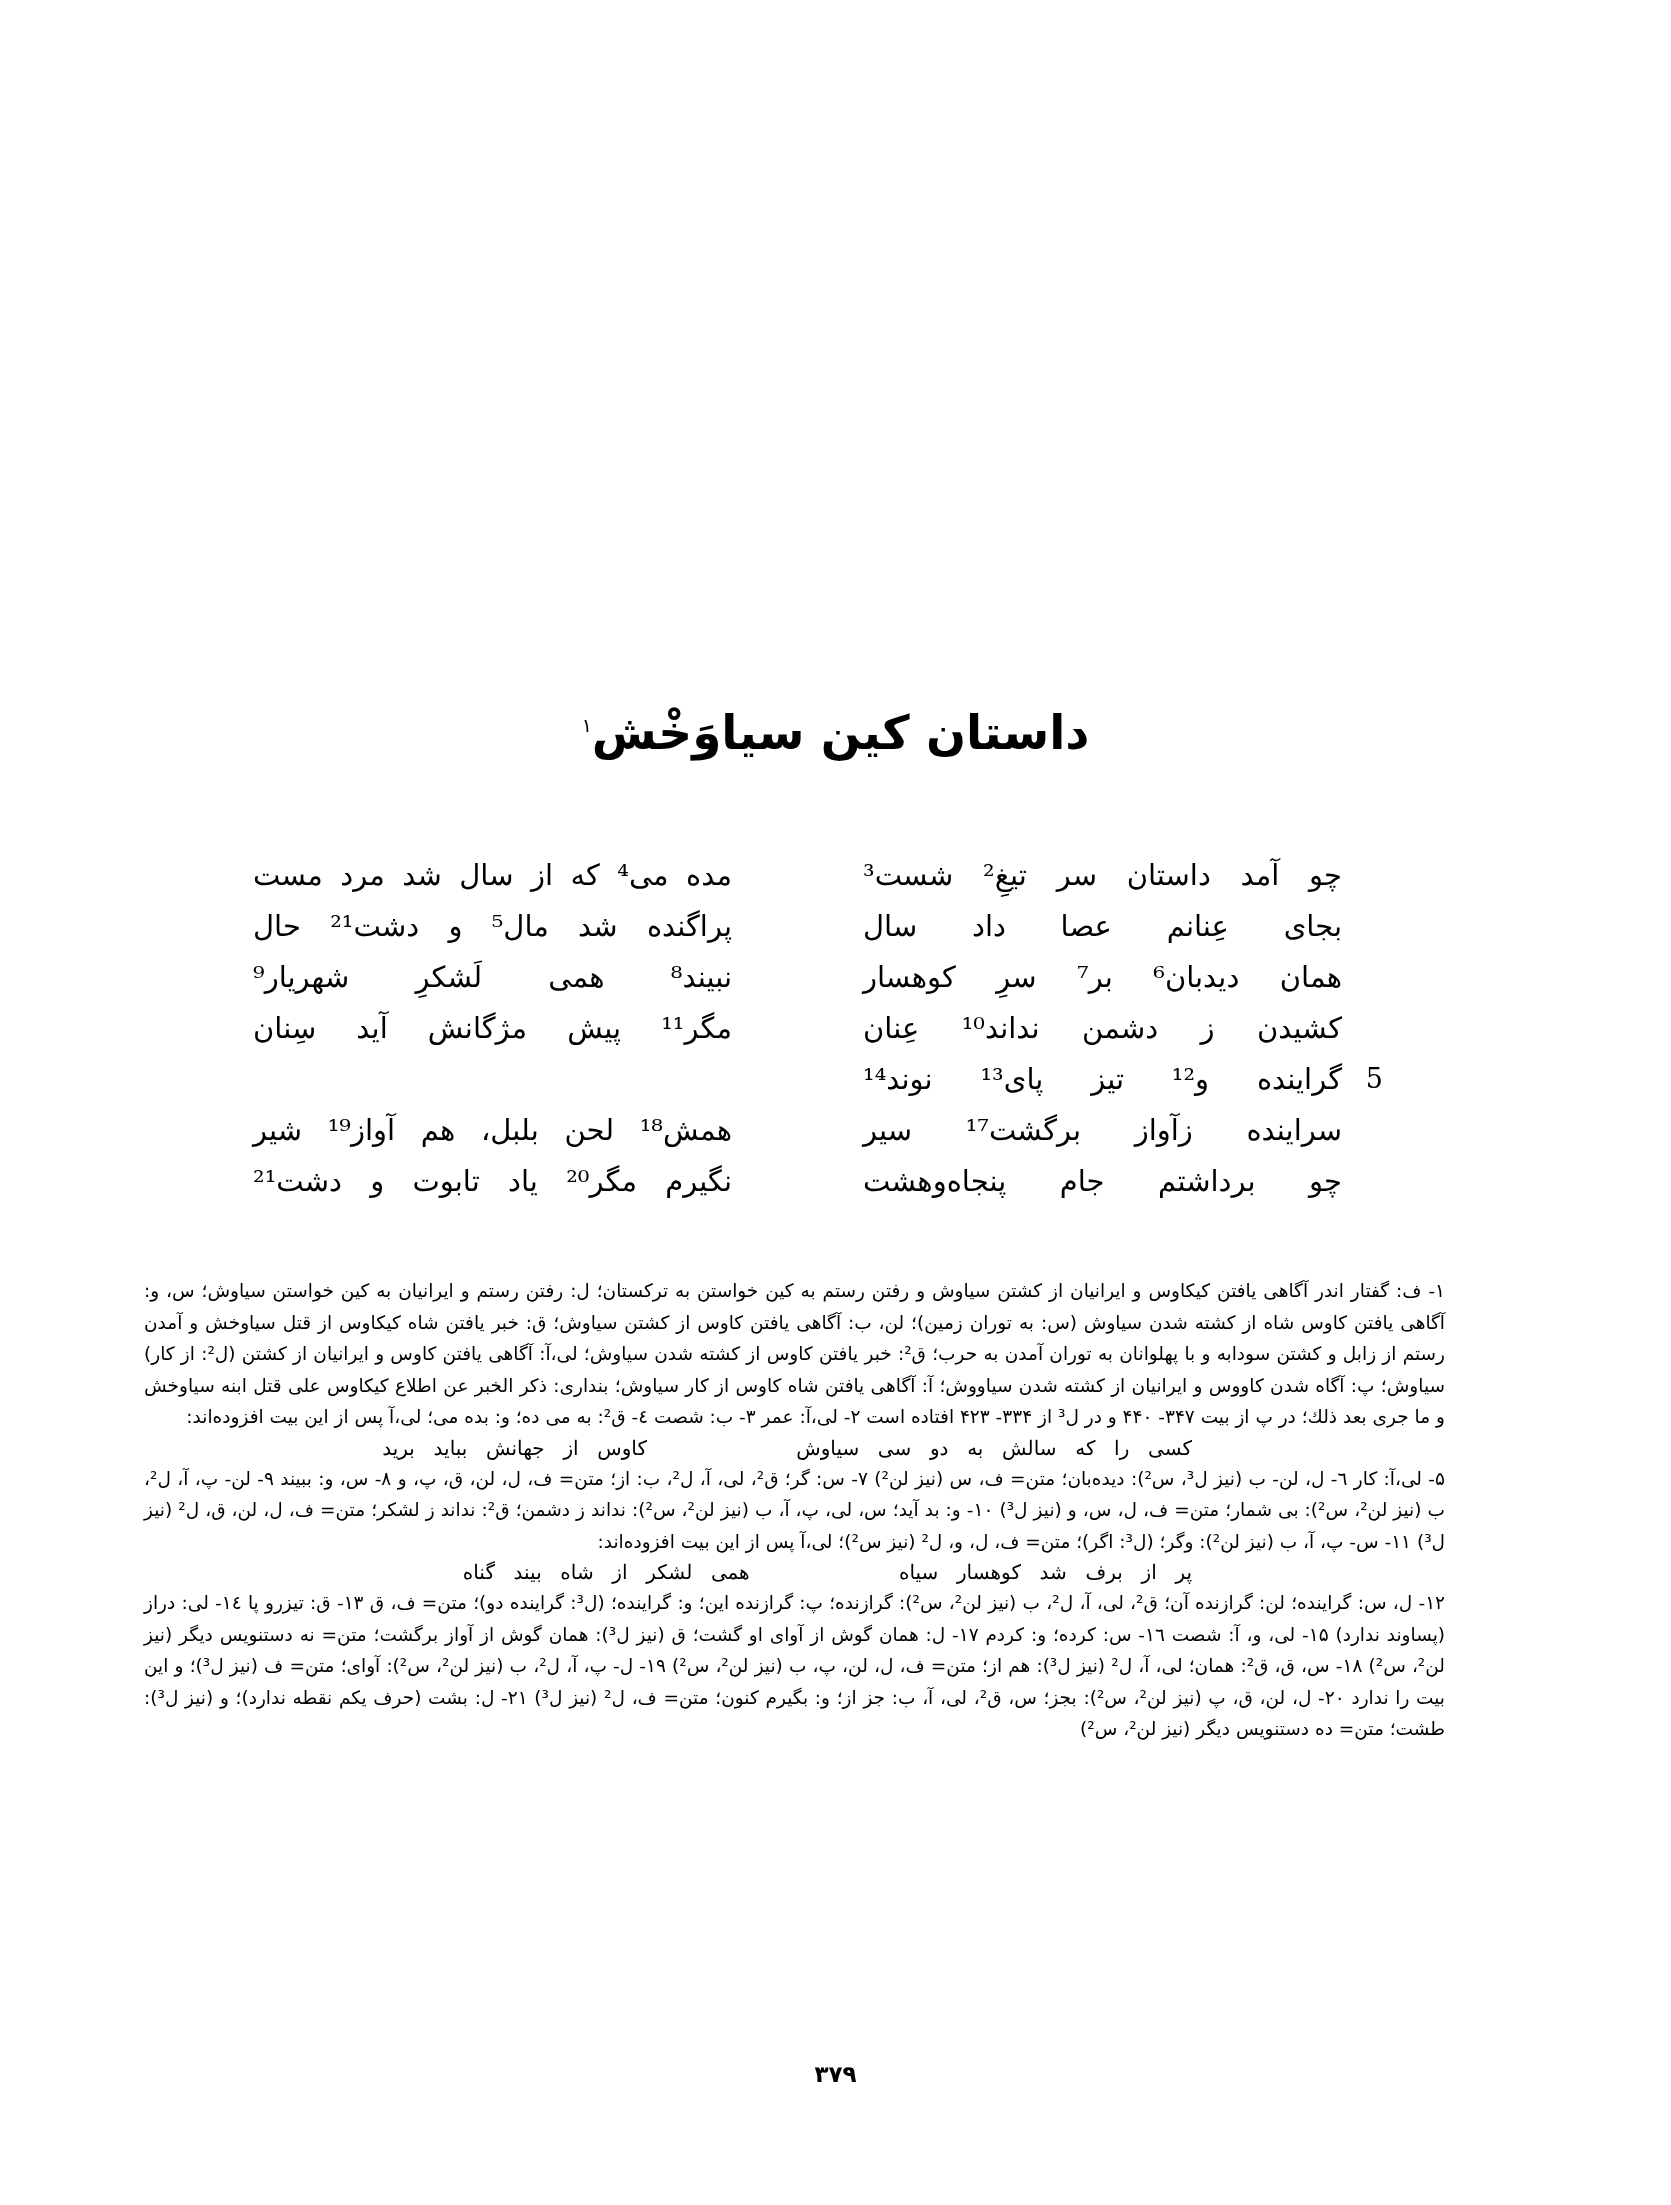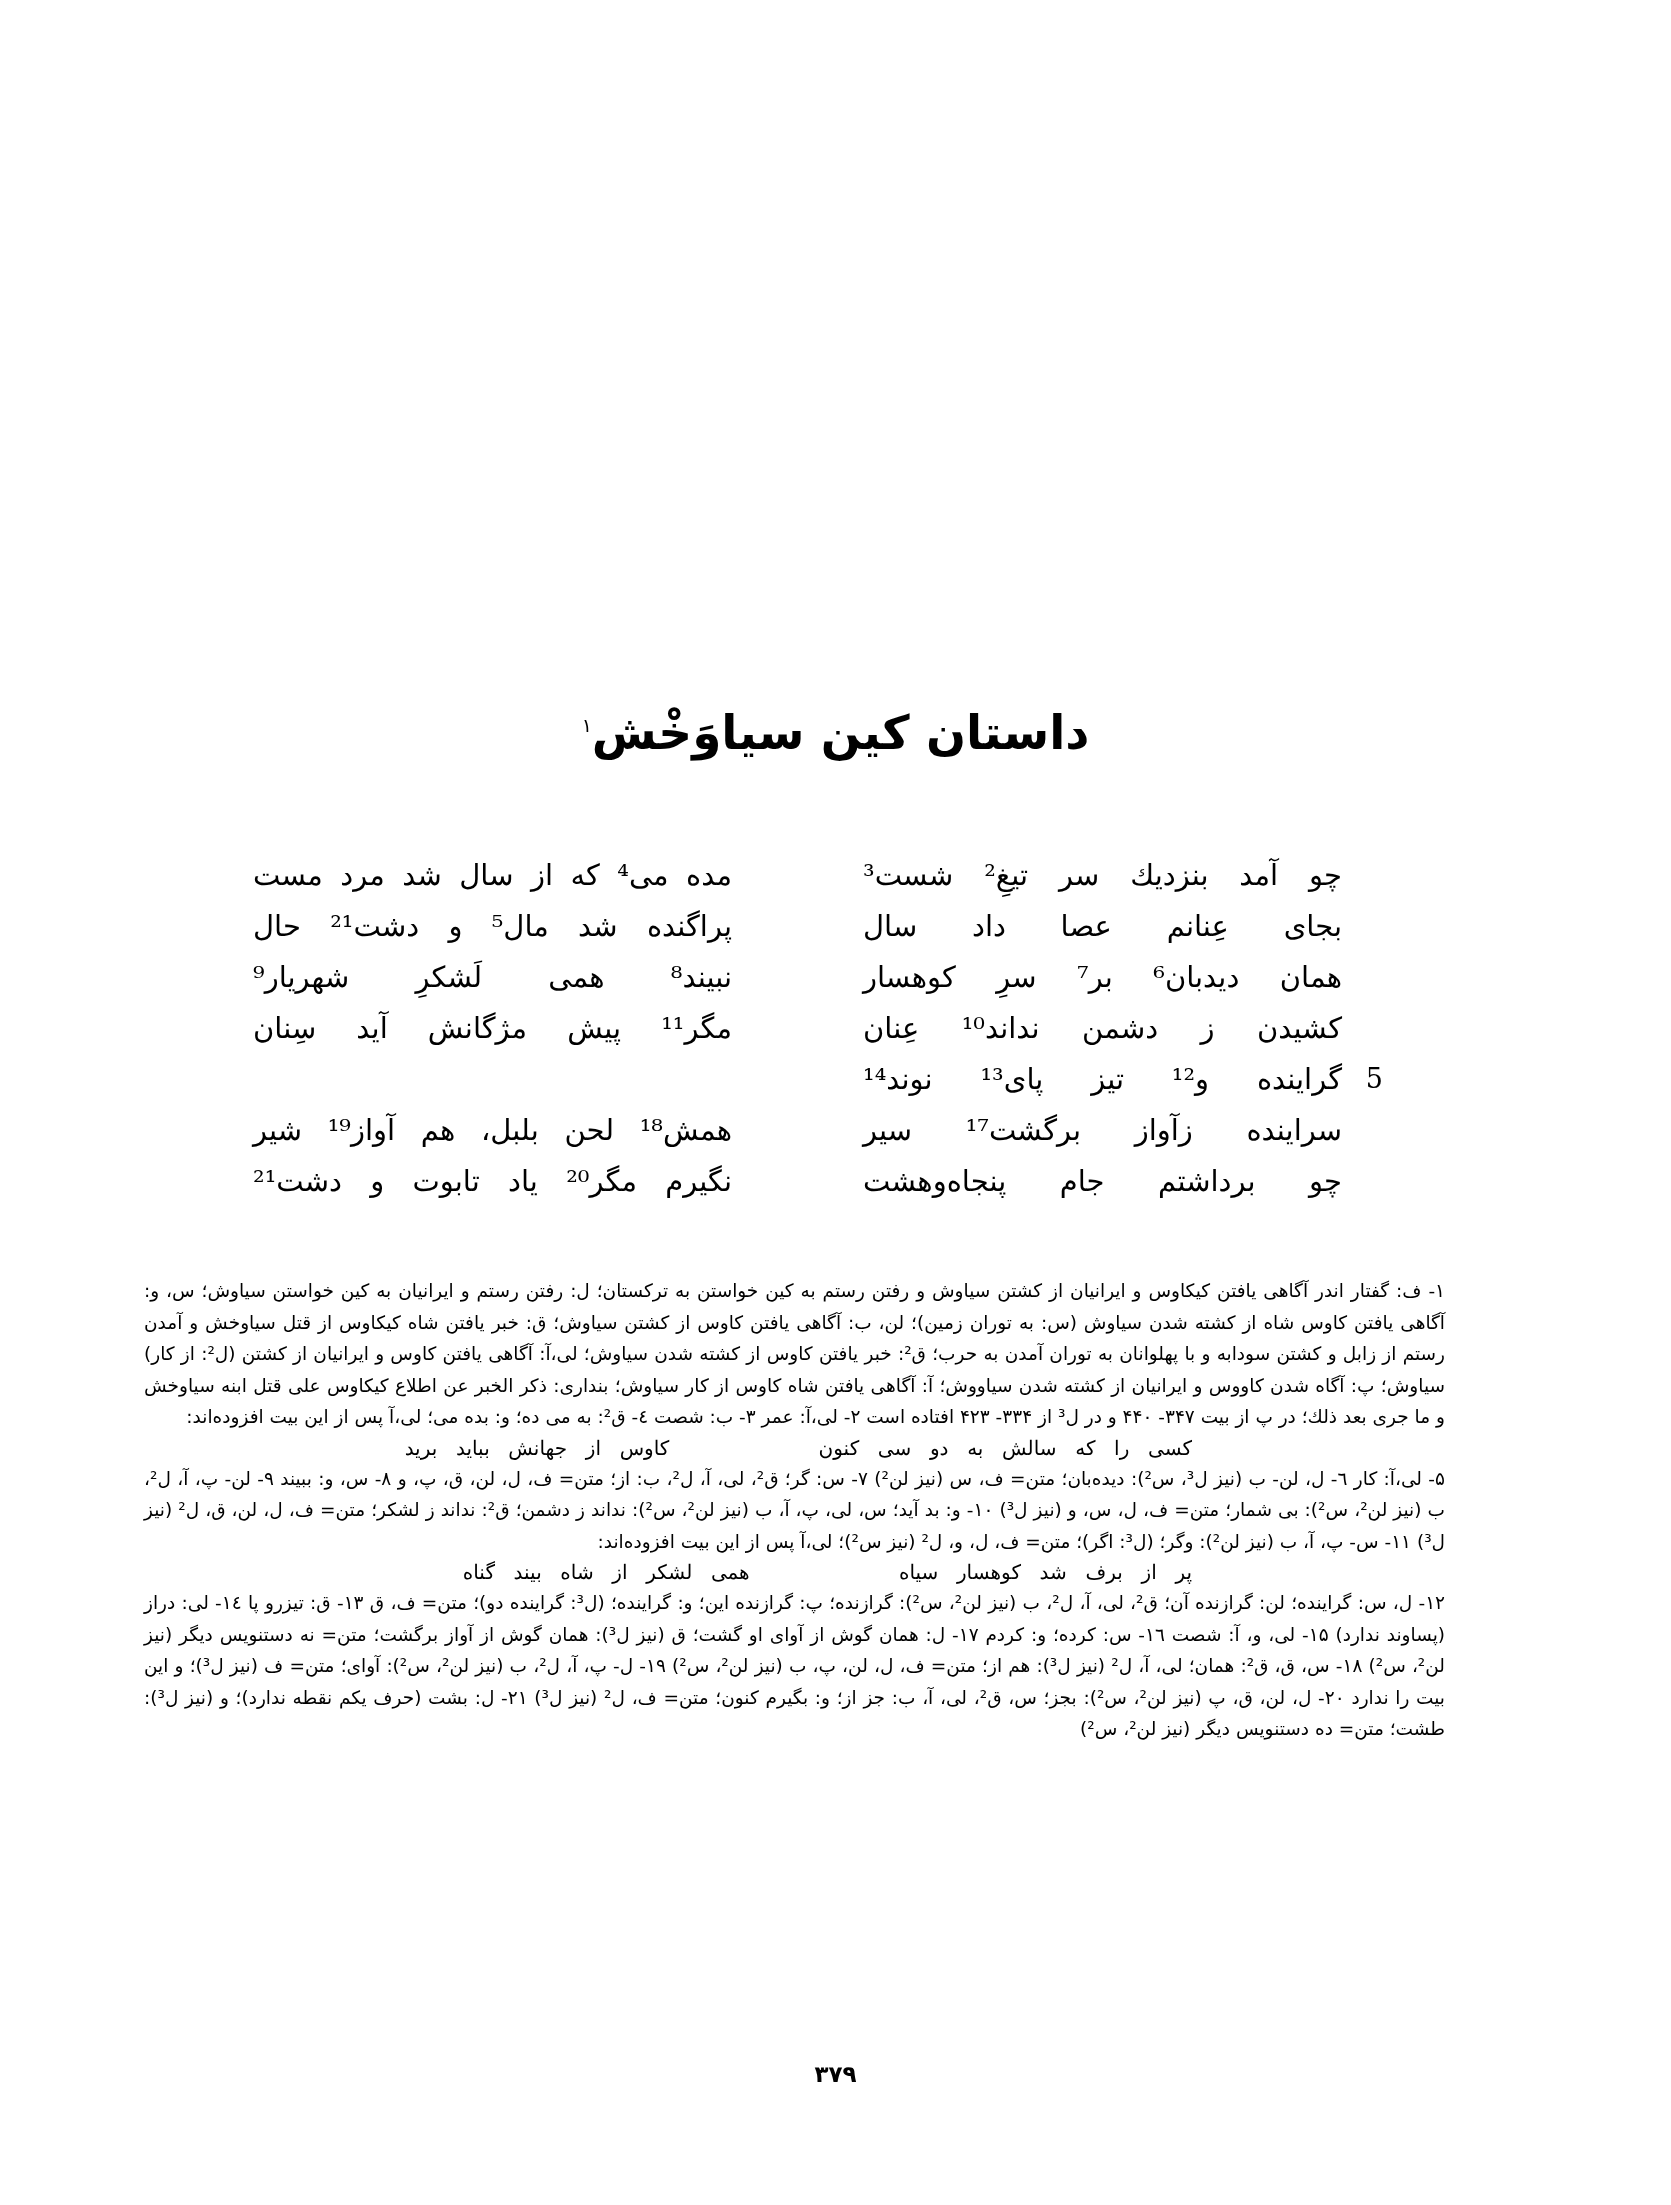--- a/index.html
+++ b/index.html
@@ -50,21 +50,21 @@
 <body>
 
 <div class="page">
 
   <div class="title">
     <span>داستان کین سیاوَخْش</span><sup>۱</sup>
   </div>
 
   <div class="verses">
     <div class="beyt">
-      <span class="mesra">چو آمد بنزدیك سر تیغِ² شست³</span>
+      <span class="mesra">چو آمد داستان سر تیغِ² شست³</span>
       <span class="mesra">مده می⁴ که از سال شد مرد مست</span>
     </div>
     <div class="beyt">
       <span class="mesra">بجای عِنانم عصا داد سال</span>
       <span class="mesra">پراگنده شد مال⁵ و دشت²¹ حال</span>
     </div>
     <div class="beyt">
       <span class="mesra">همان دیدبان⁶ بر⁷ سرِ کوهسار</span>
       <span class="mesra">نبیند⁸ همی لَشکرِ شهریار⁹</span>
     </div>
@@ -82,21 +82,21 @@
     </div>
     <div class="beyt">
       <span class="mesra">چو برداشتم جام پنجاه‌وهشت</span>
       <span class="mesra">نگیرم مگر²⁰ یاد تابوت و دشت²¹</span>
     </div>
   </div>
 
   <div class="notes">
     <div class="note-line">۱- ف: گفتار اندر آگاهی یافتن کیکاوس و ایرانیان از کشتن سیاوش و رفتن رستم به کین خواستن به ترکستان؛ ل: رفتن رستم و ایرانیان به کین خواستن سیاوش؛ س، و: آگاهی یافتن کاوس شاه از کشته شدن سیاوش (س: به توران زمین)؛ لن، ب: آگاهی یافتن کاوس از کشتن سیاوش؛ ق: خبر یافتن شاه کیکاوس از قتل سیاوخش و آمدن رستم از زابل و کشتن سودابه و با پهلوانان به توران آمدن به حرب؛ ق²: خبر یافتن کاوس از کشته شدن سیاوش؛ لی،آ: آگاهی یافتن کاوس و ایرانیان از کشتن (ل²: از کار) سیاوش؛ پ: آگاه شدن کاووس و ایرانیان از کشته شدن سیاووش؛ آ: آگاهی یافتن شاه کاوس از کار سیاوش؛ بنداری: ذکر الخبر عن اطلاع کیکاوس علی قتل ابنه سیاوخش و ما جری بعد ذلك؛ در پ از بیت ۳۴۷- ۴۴۰ و در ل³ از ۳۳۴- ۴۲۳ افتاده است  ۲- لی،آ: عمر  ۳- ب: شصت  ٤- ق²: به می ده؛ و: بده می؛ لی،آ پس از این بیت افزوده‌اند:</div>
     <div class="note-verse">
-      <span>کسی را که سالش به دو سی کنون</span>
+      <span>کسی را که سالش به دو سی سیاوش</span>
       &nbsp;&nbsp;&nbsp;&nbsp;&nbsp;&nbsp;
       <span>کاوس از جهانش بباید برید</span>
     </div>
     <div class="note-line">۵- لی،آ: کار  ٦- ل، لن- ب (نیز ل³، س²): دیده‌بان؛ متن= ف، س (نیز لن²)  ۷- س: گر؛ ق²، لی، آ، ل²، ب: از؛ متن= ف، ل، لن، ق، پ، و  ۸- س، و: ببیند  ۹- لن- پ، آ، ل²، ب (نیز لن²، س²): بی شمار؛ متن= ف، ل، س، و (نیز ل³)  ۱۰- و: بد آید؛ س، لی، پ، آ، ب (نیز لن²، س²): نداند ز دشمن؛ ق²: نداند ز لشکر؛ متن= ف، ل، لن، ق، ل² (نیز ل³)  ۱۱- س- پ، آ، ب (نیز لن²): وگر؛ (ل³: اگر)؛ متن= ف، ل، و، ل² (نیز س²)؛ لی،آ پس از این بیت افزوده‌اند:</div>
     <div class="note-verse">
       <span>پر از برف شد کوهسار سیاه</span>
       &nbsp;&nbsp;&nbsp;&nbsp;&nbsp;&nbsp;
       <span>همی لشکر از شاه بیند گناه</span>
     </div>
     <div class="note-line">۱۲- ل، س: گراینده؛ لن: گرازنده آن؛ ق²، لی، آ، ل²، ب (نیز لن²، س²): گرازنده؛ پ: گرازنده این؛ و: گراینده؛ (ل³: گراینده دو)؛ متن= ف، ق  ۱۳- ق: تیزرو پا  ١٤- لی: دراز (پساوند ندارد)  ۱۵- لی، و، آ: شصت  ١٦- س: کرده؛ و: کردم  ۱۷- ل: همان گوش از آوای او گشت؛ ق (نیز ل³): همان گوش از آواز برگشت؛ متن= نه دستنویس دیگر (نیز لن²، س²)  ۱۸- س، ق، ق²: همان؛ لی، آ، ل² (نیز ل³): هم از؛ متن= ف، ل، لن، پ، ب (نیز لن²، س²)  ۱۹- ل- پ، آ، ل²، ب (نیز لن²، س²): آوای؛ متن= ف (نیز ل³)؛ و این بیت را ندارد  ۲۰- ل، لن، ق، پ (نیز لن²، س²): بجز؛ س، ق²، لی، آ، ب: جز از؛ و: بگیرم کنون؛ متن= ف، ل² (نیز ل³)  ۲۱- ل: بشت (حرف یکم نقطه ندارد)؛ و (نیز ل³): طشت؛ متن= ده دستنویس دیگر (نیز لن²، س²)</div>

